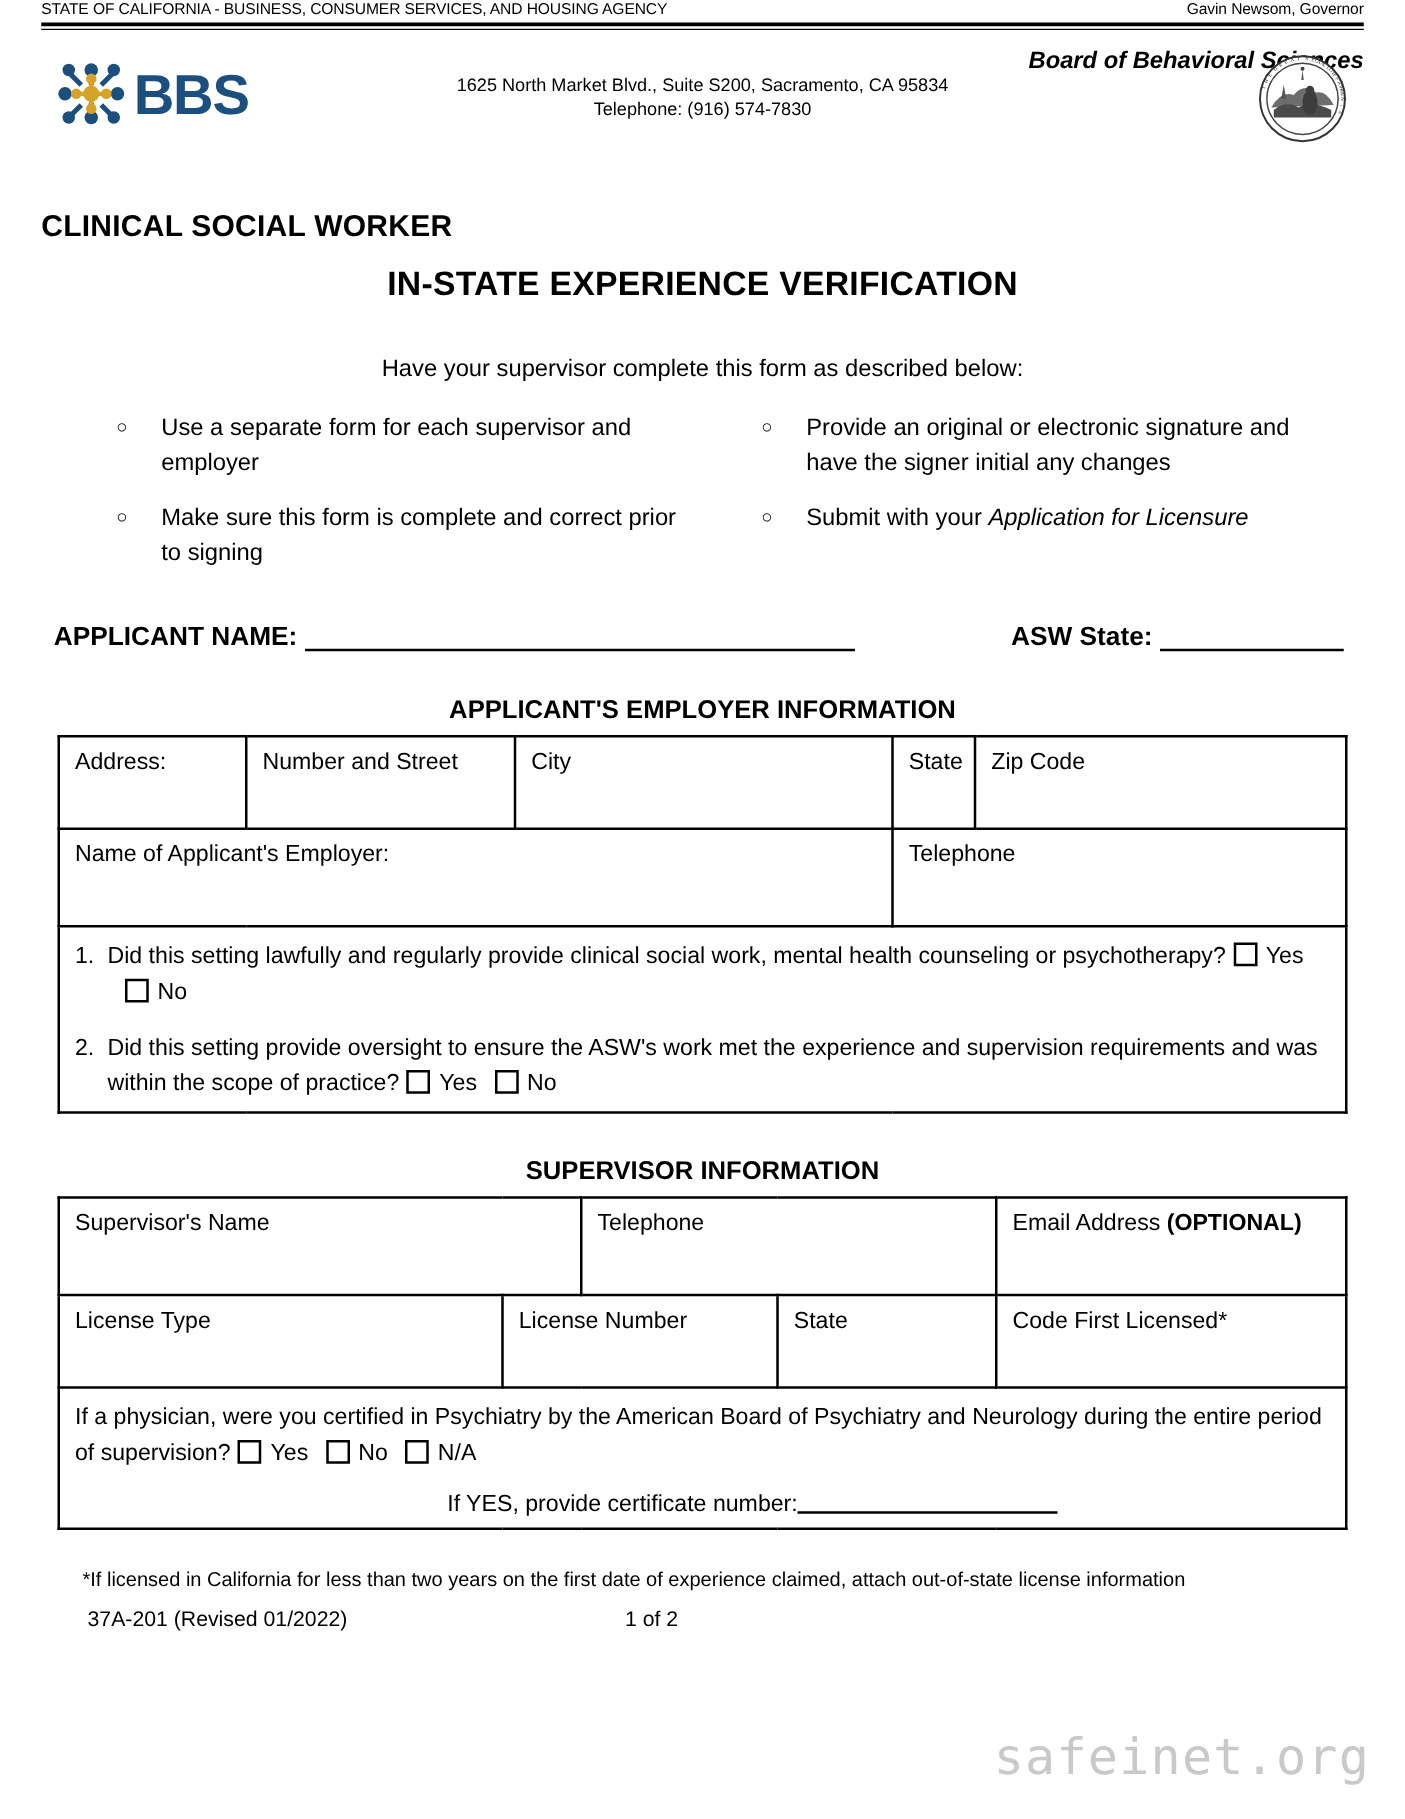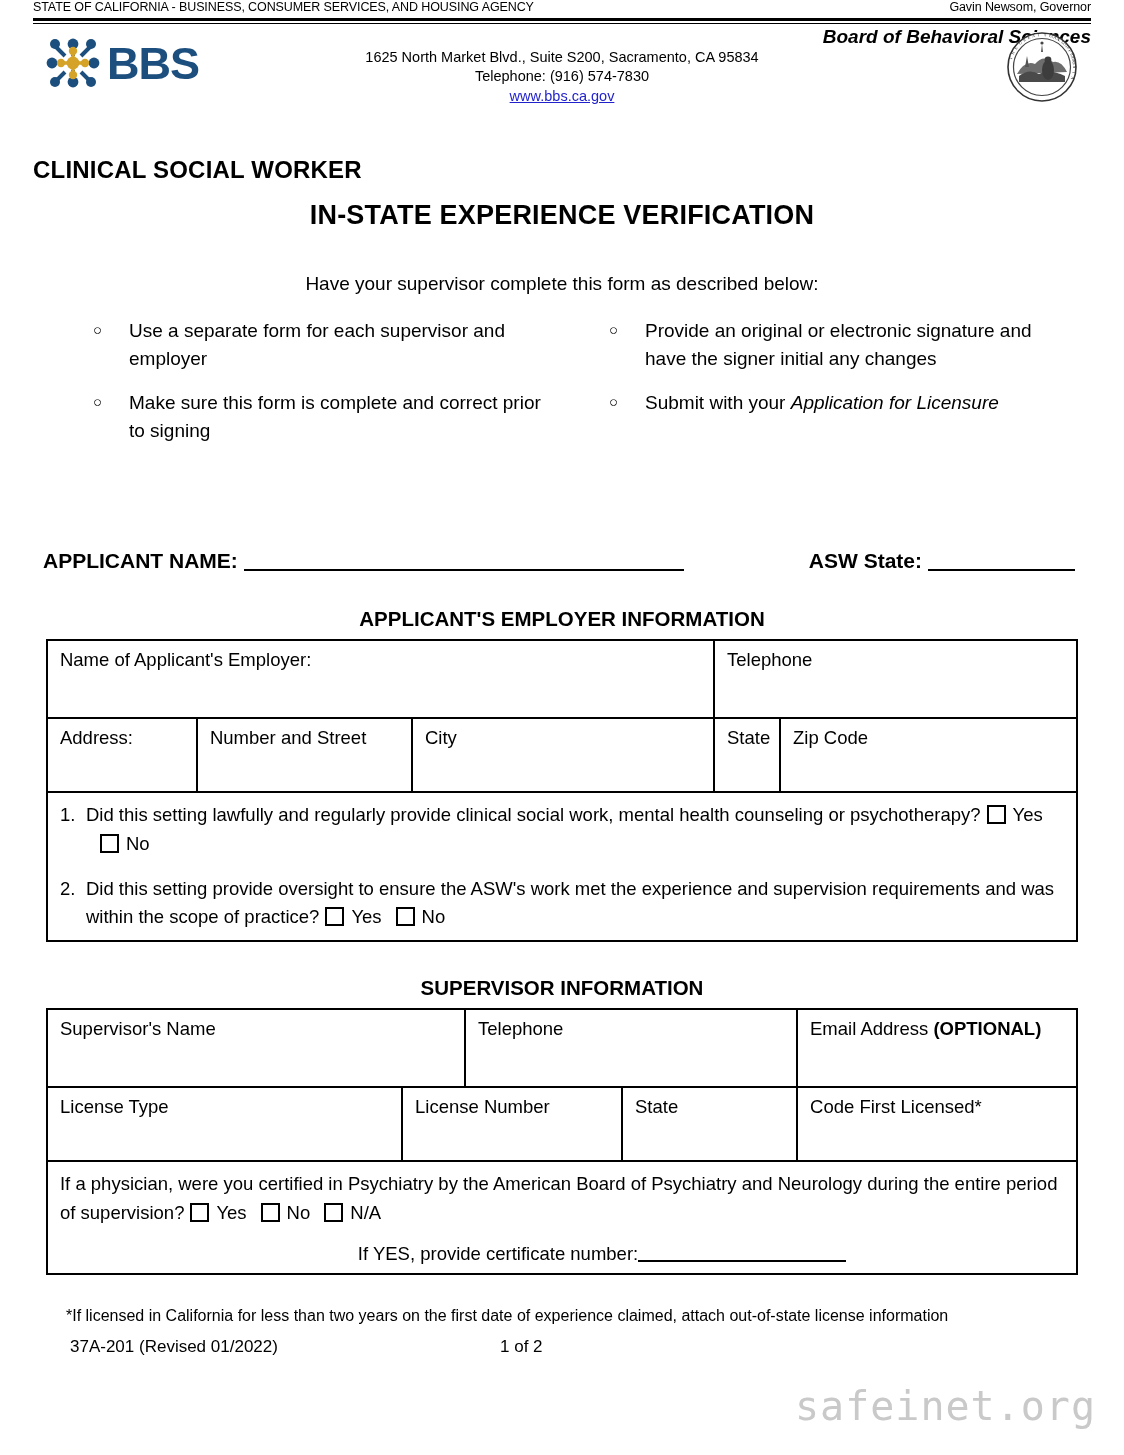--- a/index.html
+++ b/index.html
@@ -20,21 +20,21 @@
   .agency-row {
     display: flex; justify-content: space-between; align-items: flex-end;
     font-size: 12.5px; letter-spacing: -0.1px; 
   }
   .agency-left { font-size: 12.5px; }
   .agency-right { font-size: 12.5px; }
   .double-rule { margin-top: 4px; border-top: 3px solid #000; }
   .double-rule-thin { border-top: 1.5px solid #000; margin-top: 2px; }
 
   
-  .masthead { position: relative; height: 96px; }
+  .masthead { position: relative; height: 96px; margin-top: 12px; }
   .bbs-logo { position: absolute; left: 12px; top: 12px; display: flex; align-items: center; }
   .bbs-word { font-size: 45px; font-weight: bold; color: #1c4e7e; letter-spacing: -1px; margin-left: 6px; line-height: 1; }
   .contact { text-align: center; padding-top: 2px; }
   .contact .org { font-weight: bold; font-style: italic; font-size: 19px; text-align: right; }
   .contact .line { font-size: 14.5px; line-height: 1.33; }
   .contact .link { color: #2222cc; text-decoration: underline; font-size: 14.5px; }
   .seal { position: absolute; right: 12px; top: 6px; width: 74px; height: 74px; }
 
   
   .title1 { text-align: left; font-size: 24px; font-weight: bold; letter-spacing: 0.2px; margin-top: 36px; }
@@ -44,21 +44,21 @@
   
   .bullets { display: flex; margin-top: 22px; padding: 0 30px 0 60px; }
   .bullet-col { width: 50%; padding-right: 24px; }
   .bullet-col.right { padding-left: 32px; padding-right: 0; }
   .bullet { display: flex; margin-bottom: 17px; font-size: 19px; line-height: 1.45; }
   .bullet .mark { width: 36px; flex: 0 0 36px; font-size: 15px; line-height: 1.75; }
   .bullet .btext { flex: 1; }
   .ital { font-style: italic; }
 
   
-  .applicant-row { display: flex; align-items: flex-start; margin-top: 88px; padding: 0 10px; }
+  .applicant-row { display: flex; align-items: center; margin-top: 25px; padding: 0 10px; }
   .lbl-strong { font-size: 21px; font-weight: bold; white-space: nowrap; }
   .rule-fill { border-bottom: 2px solid #000; height: 22px; margin: 0 6px; }
   .rule-name { flex: 0 0 440px; }
   .rule-asw { flex: 0 0 147px; }
   .spacer-gap { flex: 1; }
 
   
   .sect-head { text-align: center; font-size: 20.5px; font-weight: bold; margin-top: 34px; margin-bottom: 8px; }
 
   
@@ -134,21 +134,20 @@
           <path d="M16 27 L40 27 M28 15 L28 39" stroke="#d5a327" stroke-width="3.4" fill="none"></path>
         </g>
       </svg>
       <span class="bbs-word">BBS</span>
     </div>
 
     <div class="contact">
       <div class="org">Board of Behavioral Sciences</div>
       <div class="line">1625 North Market Blvd., Suite S200, Sacramento, CA 95834</div>
       <div class="line">Telephone: (916) 574-7830</div>
-      <div><a class="link" href="#">www.bbs.ca.gov</a></div>
     </div>
 
     <div class="seal">
       <svg width="74" height="74" viewBox="0 0 74 74">
         <circle cx="37" cy="37" r="34" fill="#ffffff" stroke="#333" stroke-width="1.6"></circle>
         <circle cx="37" cy="37" r="28.5" fill="#ffffff" stroke="#444" stroke-width="1.2"></circle>
         <path d="M12 44 Q20 30 30 34 Q38 24 48 32 Q56 30 62 42 Z" fill="#6d6d6d"></path>
         <path d="M14 46 Q24 38 34 44 Q44 38 60 46 L60 52 L14 52 Z" fill="#4a4a4a"></path>
         <ellipse cx="43" cy="40" rx="6" ry="10" fill="#3d3d3d"></ellipse>
         <circle cx="43" cy="30" r="3.4" fill="#3d3d3d"></circle>
@@ -228,42 +227,42 @@
   <table class="form">
     <colgroup>
       <col style="width:150px">
         <col style="width:215px">
         <col style="width:302px">
       <col style="width:66px">
         <col style="width:297px">
     </colgroup>
     <tbody>
       <tr>
+        <td class="tall2">
+          <span>Address:</span>
+        </td>
+        <td class="tall2" style="border-left:none">
+          <span>Number and Street</span>
+        </td>
+        <td class="tall2">
+          <span>City</span>
+        </td>
+        <td class="tall2">
+          <span>State</span>
+        </td>
+        <td class="tall2">
+          <span>Zip Code</span>
+        </td>
+      </tr>
+      <tr>
         <td class="tall" colspan="3">
           <span>Name of Applicant's Employer:</span>
         </td>
         <td class="tall" colspan="2">
           <span>Telephone</span>
-        </td>
-      </tr>
-      <tr>
-        <td class="tall2">
-          <span>Address:</span>
-        </td>
-        <td class="tall2" style="border-left:none">
-          <span>Number and Street</span>
-        </td>
-        <td class="tall2">
-          <span>City</span>
-        </td>
-        <td class="tall2">
-          <span>State</span>
-        </td>
-        <td class="tall2">
-          <span>Zip Code</span>
         </td>
       </tr>
       <tr>
         <td class="q-cell" colspan="5">
 
           <div class="q-item">
             <span class="q-num">1.</span>
             <span class="q-body"><span>Did this setting lawfully and regularly provide clinical social work, mental health counseling or psychotherapy?</span><span class="cbox first"></span><span>Yes</span><span class="cbox"></span><span>No</span></span>
           </div>
 

